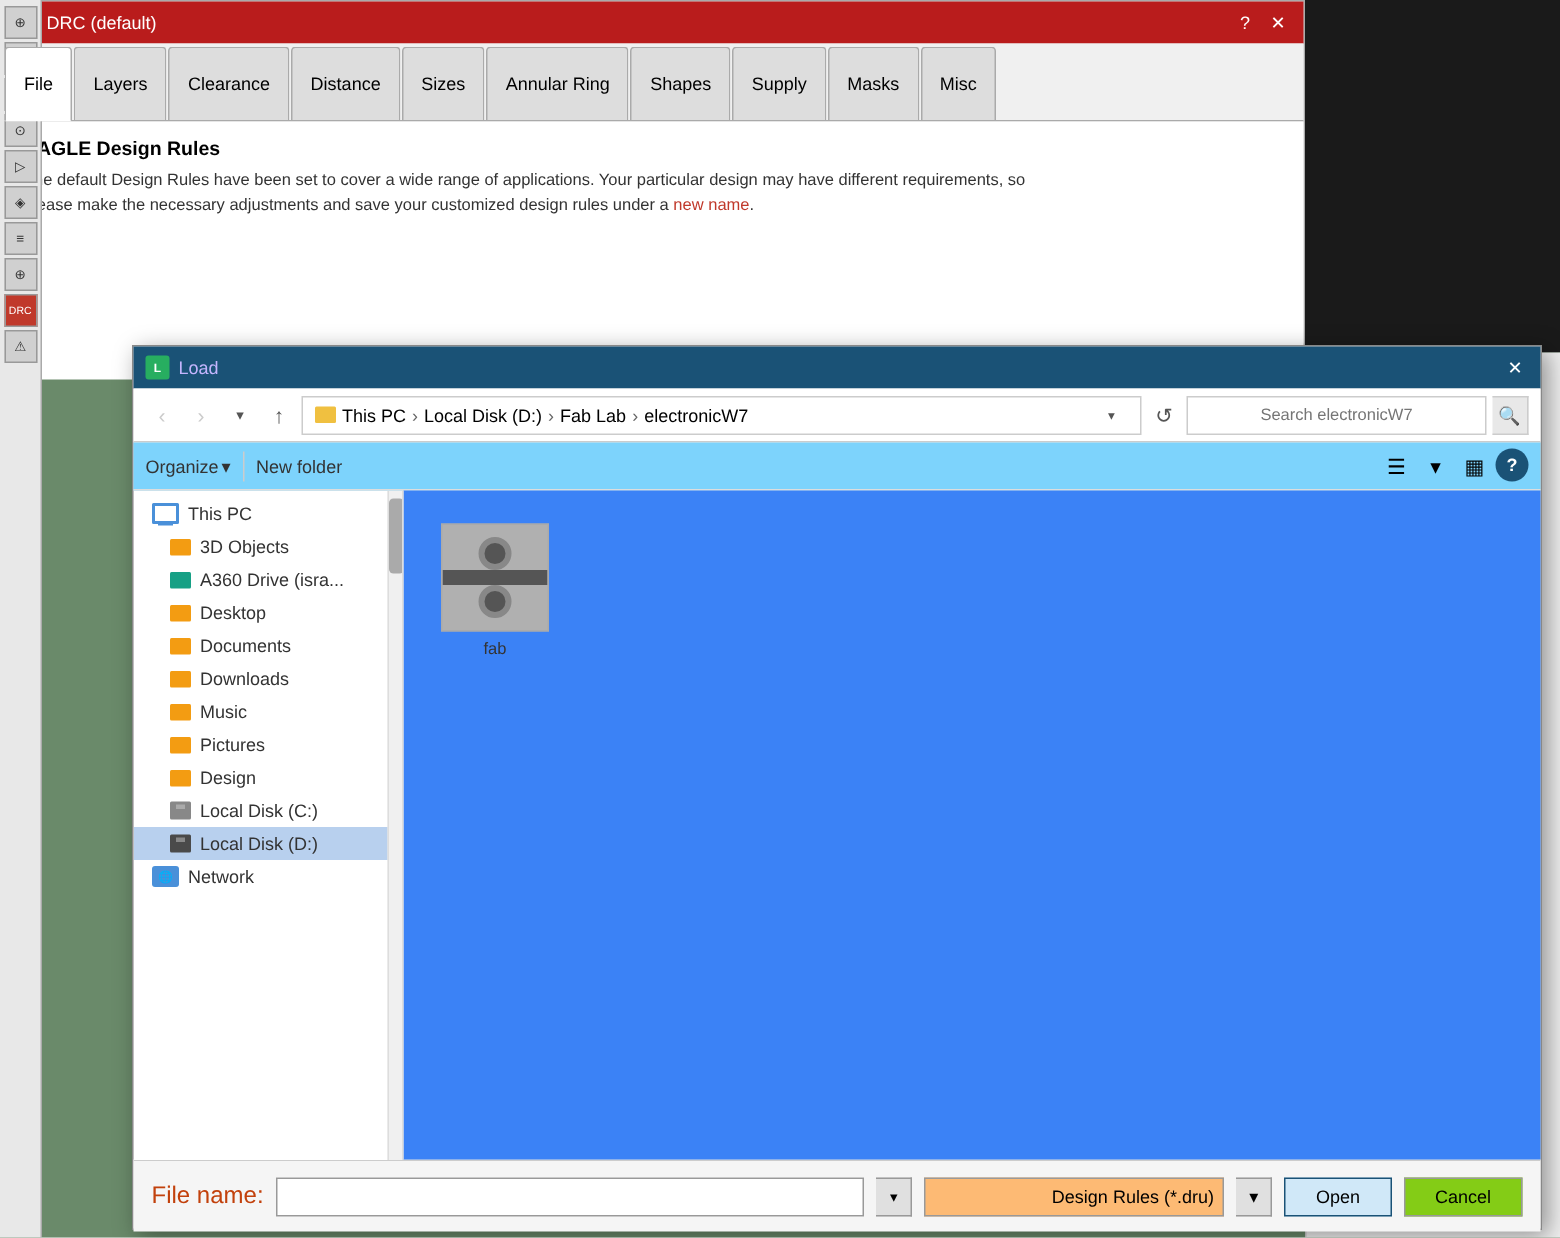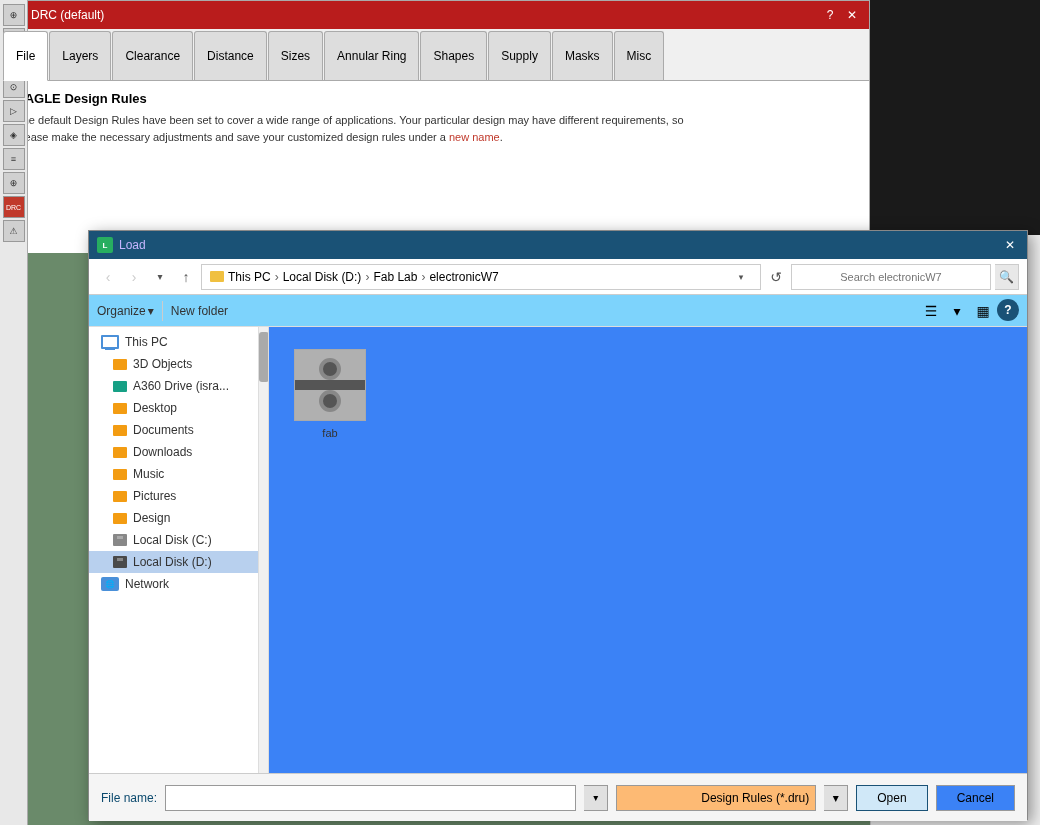--- a/index.html
+++ b/index.html
@@ -380,22 +380,22 @@
       display: flex;
       align-items: center;
       padding: 8px 12px;
       border-top: 1px solid #ccc;
       gap: 8px;
       background: #f5f5f5;
       height: 48px;
     }
 
     .filename-label {
-      font-size: 12px;
-      color: #0c4a6e;
+      font-size: 16px;
+      color: #c2410c;
       white-space: nowrap;
     }
 
     .filename-input {
       flex: 1;
       height: 26px;
       border: 1px solid #999;
       padding: 2px 6px;
       font-size: 12px;
     }
@@ -427,21 +427,21 @@
       border: 1px solid #999;
       border-left: none;
       cursor: pointer;
       display: flex; align-items: center; justify-content: center;
     }
 
     .dialog-btn {
       padding: 4px 20px;
       height: 26px;
       border: 1px solid #999;
-      background: #3b82f6;
+      background: #84cc16;
       cursor: pointer;
       font-size: 12px;
     }
     .dialog-btn.default { background: #d0e8f8; border-color: #1a5276; }
 
     
     .right-dark {
       position: absolute;
       right: 0; top: 0;
       width: 170px;

